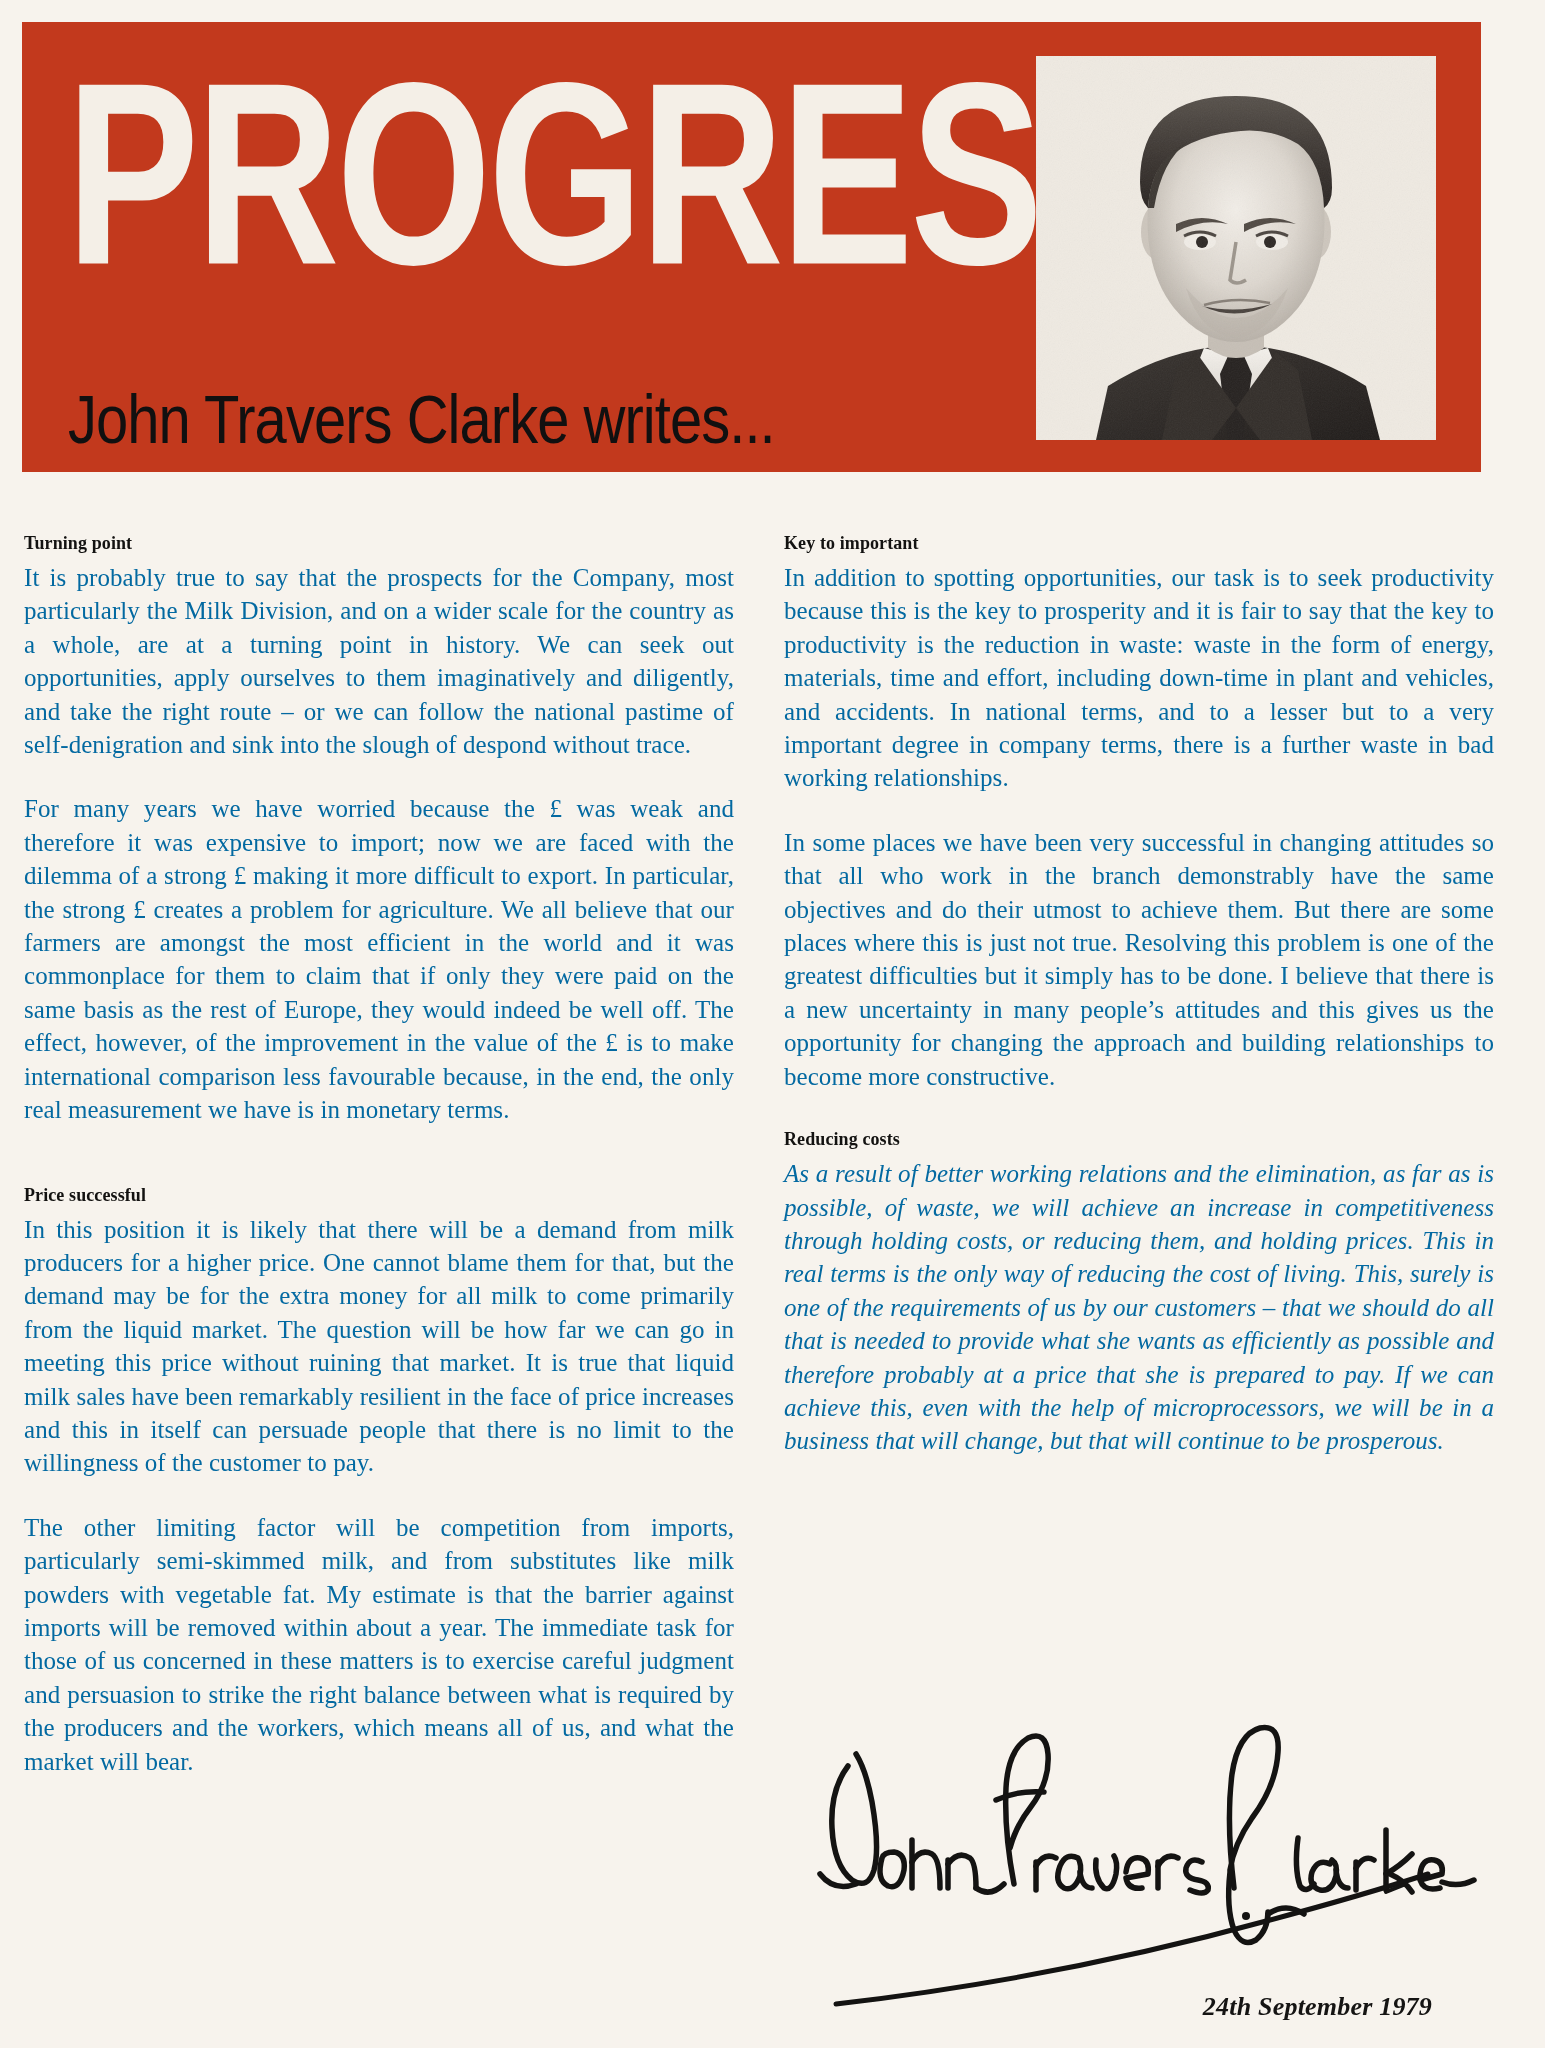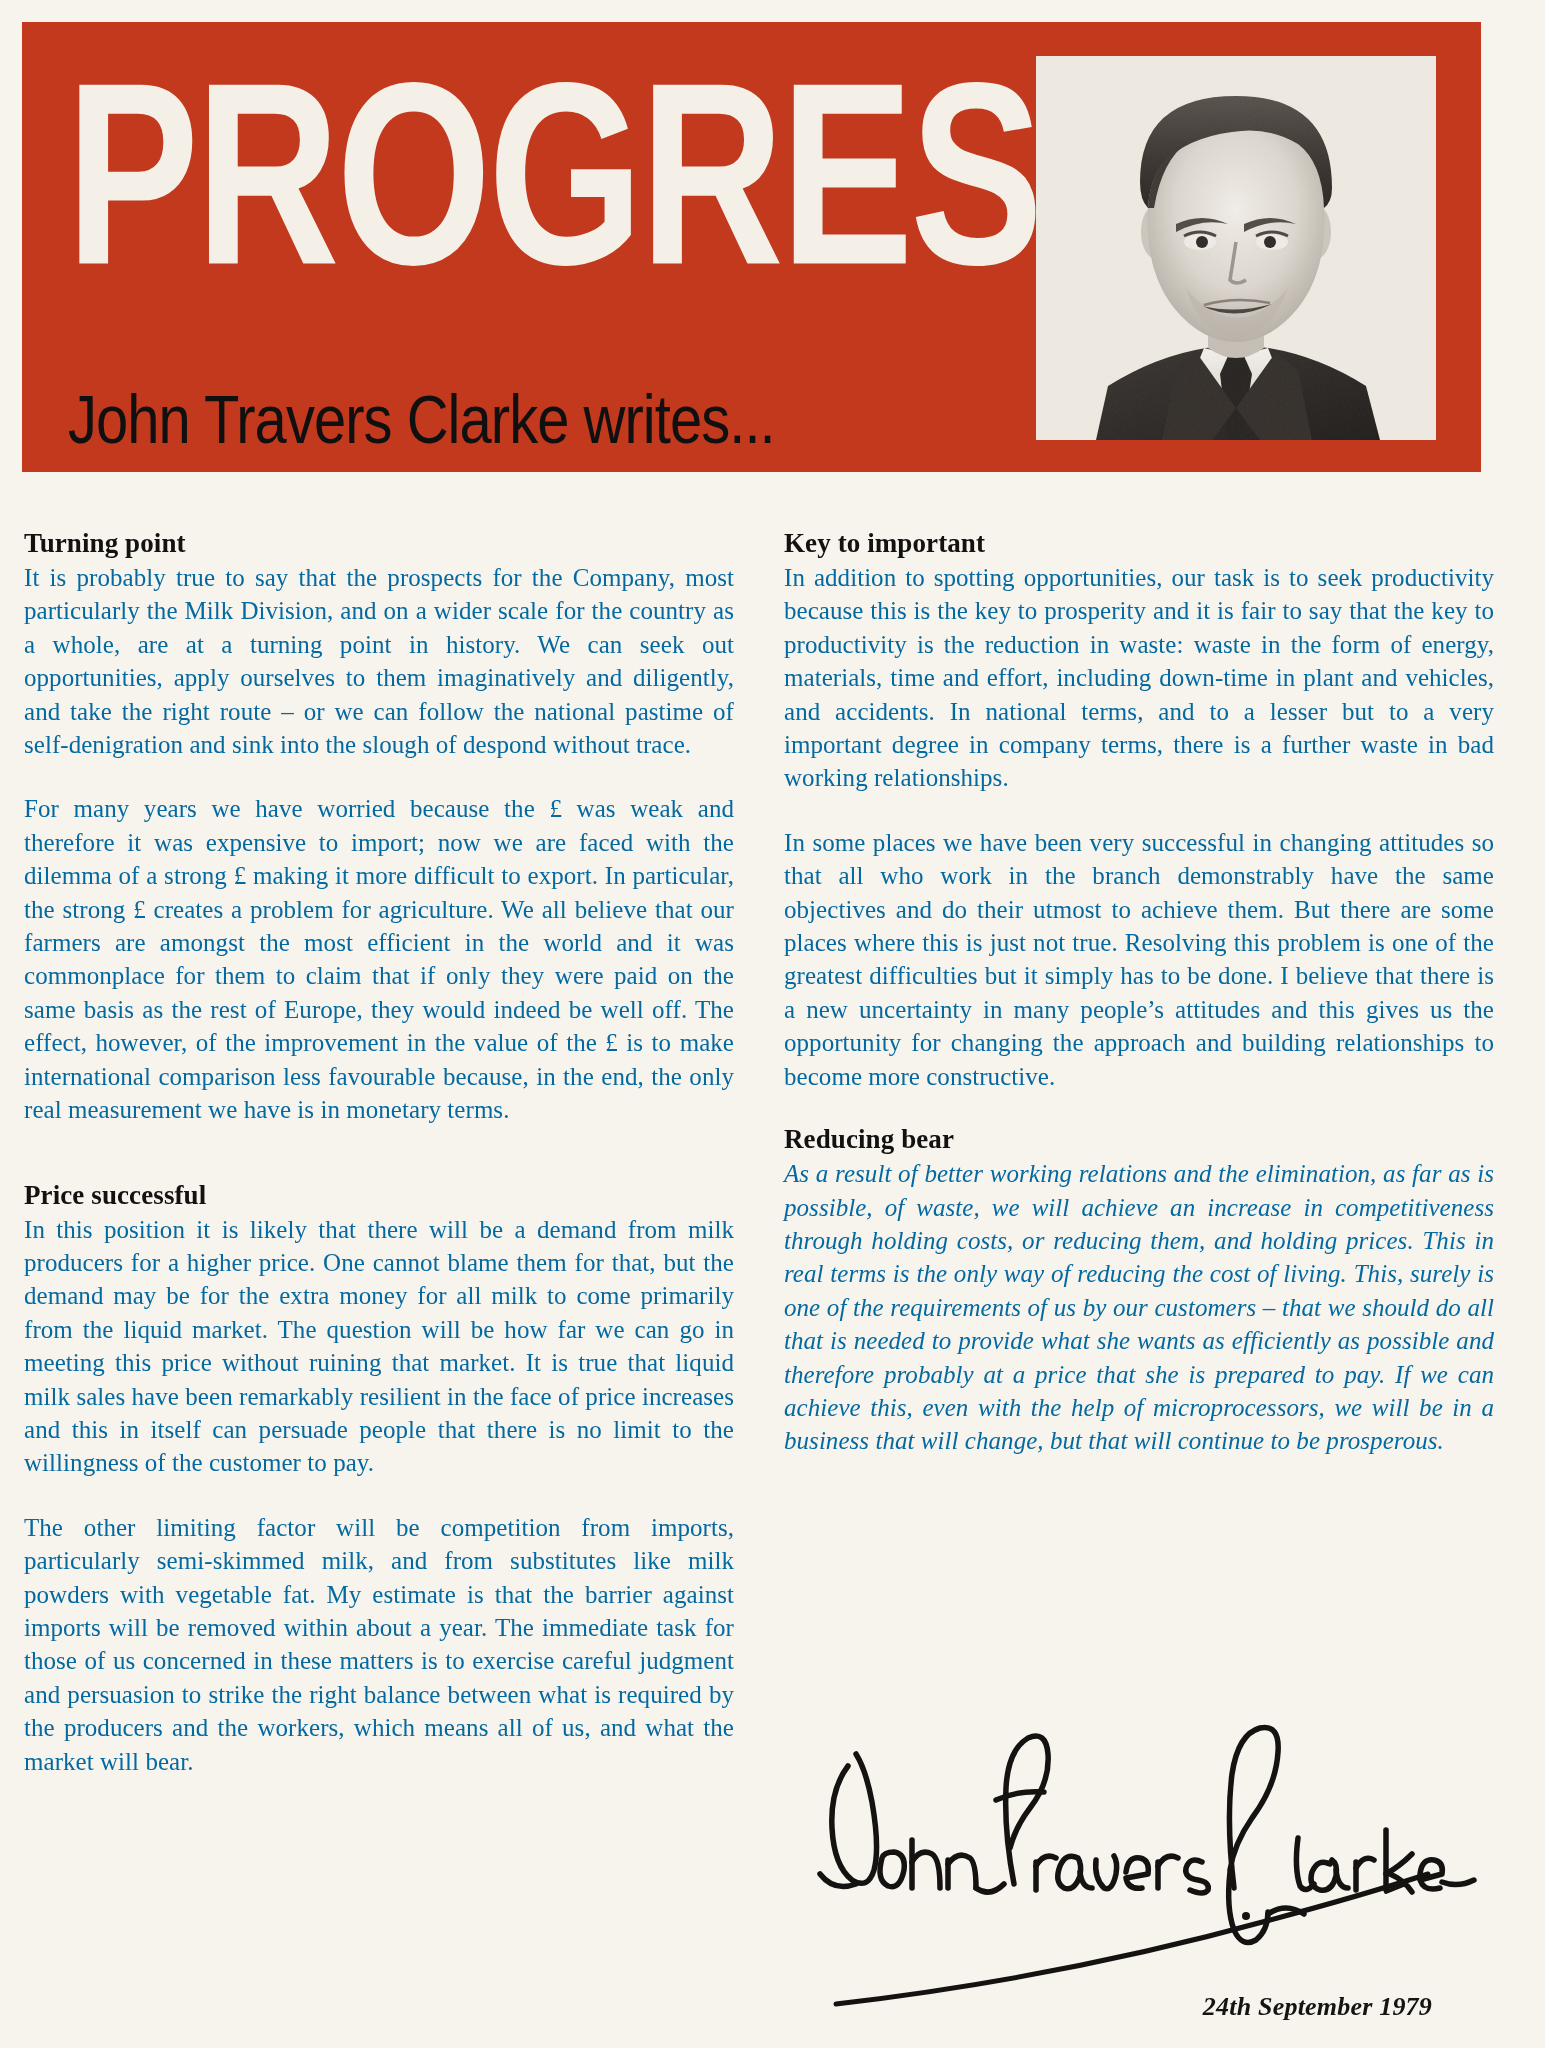--- a/index.html
+++ b/index.html
@@ -82,21 +82,21 @@
     top: 528px;
     width: 1470px;
     display: flex;
     gap: 50px;
   }
   .column { width: 710px; position: relative; }
 
   .sec-head {
     font-family: "Liberation Serif", "DejaVu Serif", serif;
     font-weight: 700;
-    font-size: 27px;
+    font-size: 18px;
     line-height: 30px;
     color: #131211;
     margin: 0 0 3px 0;
     letter-spacing: 0.1px;
   }
   .para {
     font-size: 25px;
     line-height: 33.4px;
     color: #0369a1;
     margin: 0 0 31px 0;
@@ -225,21 +225,21 @@
       <div class="gap-lg"></div>
       <h2 class="sec-head">Price successful</h2>
       <p class="para">In this position it is likely that there will be a demand from milk producers for a higher price. One cannot blame them for that, but the demand may be for the extra money for all milk to come primarily from the liquid market. The question will be how far we can go in meeting this price without ruining that market. It is true that liquid milk sales have been remarkably resilient in the face of price increases and this in itself can persuade people that there is no limit to the willingness of the customer to pay.</p>
       <p class="para">The other limiting factor will be competition from imports, particularly semi-skimmed milk, and from substitutes like milk powders with vegetable fat. My estimate is that the barrier against imports will be removed within about a year. The immediate task for those of us concerned in these matters is to exercise careful judgment and persuasion to strike the right balance between what is required by the producers and the workers, which means all of us, and what the market will bear.</p>
     </div>
 
     <div class="column">
       <h2 class="sec-head">Key to important</h2>
       <p class="para">In addition to spotting opportunities, our task is to seek productivity because this is the key to prosperity and it is fair to say that the key to productivity is the reduction in waste: waste in the form of energy, materials, time and effort, including down-time in plant and vehicles, and accidents. In national terms, and to a lesser but to a very important degree in company terms, there is a further waste in bad working relationships.</p>
       <p class="para">In some places we have been very successful in changing attitudes so that all who work in the branch demonstrably have the same objectives and do their utmost to achieve them. But there are some places where this is just not true. Resolving this problem is one of the greatest difficulties but it simply has to be done. I believe that there is a new uncertainty in many people’s attitudes and this gives us the opportunity for changing the approach and building relationships to become more constructive.</p>
-      <h2 class="sec-head">Reducing bear</h2>
+      <h2 class="sec-head">Reducing costs</h2>
       <p class="para tight">As a result of better working relations and the elimination, as far as is possible, of waste, we will achieve an increase in competitiveness through holding costs, or reducing them, and holding prices. This in real terms is the only way of reducing the cost of living. This, surely is one of the requirements of us by our customers – that we should do all that is needed to provide what she wants as efficiently as possible and therefore probably at a price that she is prepared to pay. If we can achieve this, even with the help of microprocessors, we will be in a business that will change, but that will continue to be prosperous.</p>
     </div>
   </div>
 
   <div class="signature-block">
     <svg viewBox="0 0 700 370" aria-hidden="true">
       <g fill="none" stroke="#141312" stroke-width="5.5" stroke-linecap="round" stroke-linejoin="round">
 
         <path d="M58 104 Q40 128 42 166 Q44 204 62 218 Q78 228 84 208
                  Q90 186 82 140 Q76 108 66 92"></path>

